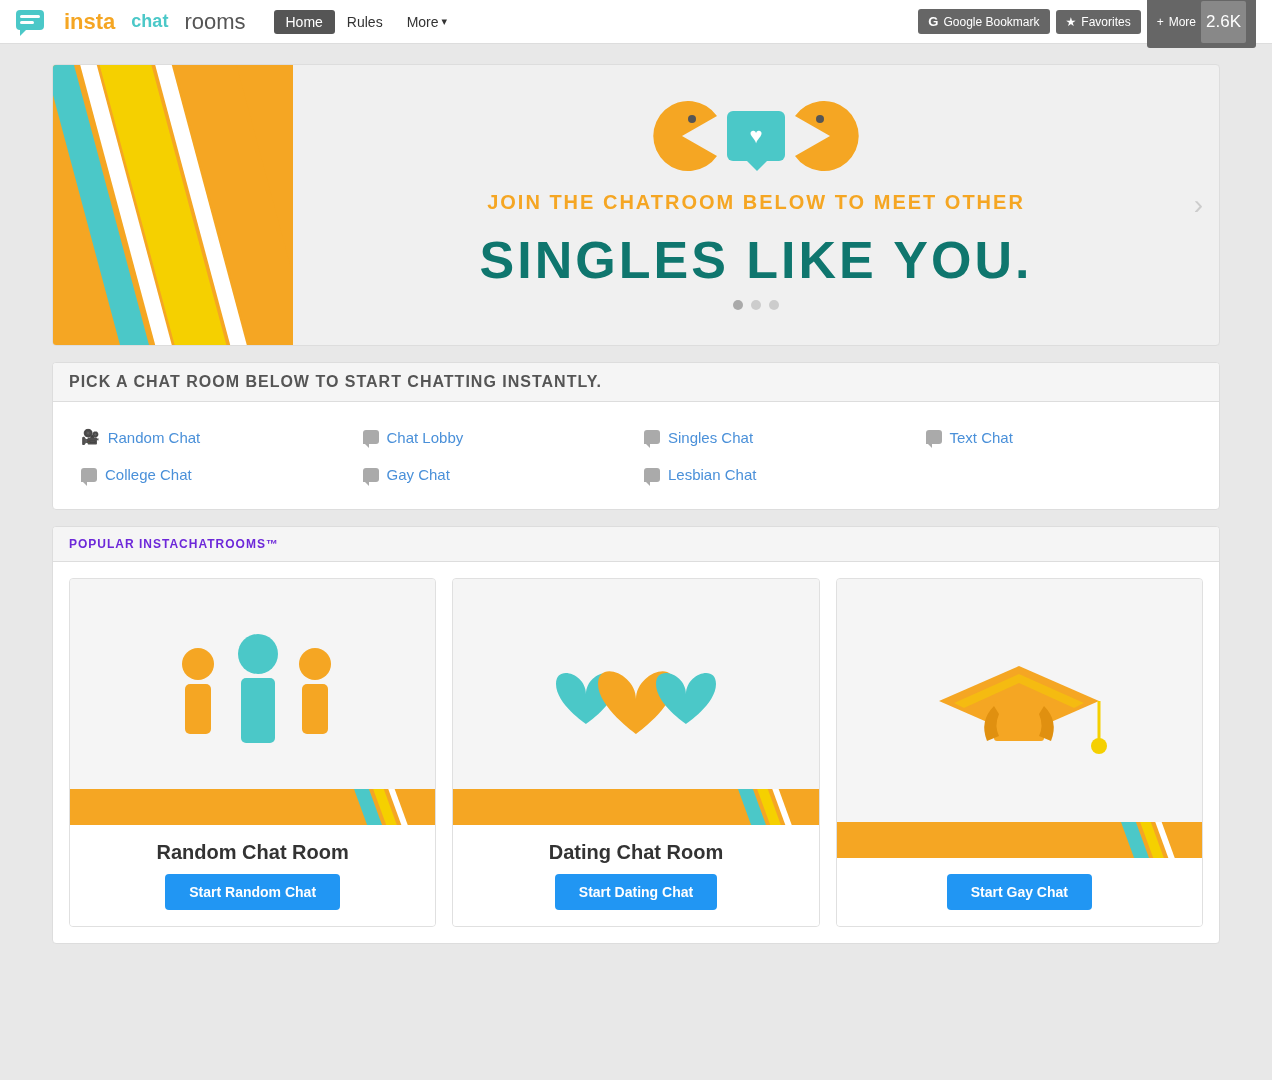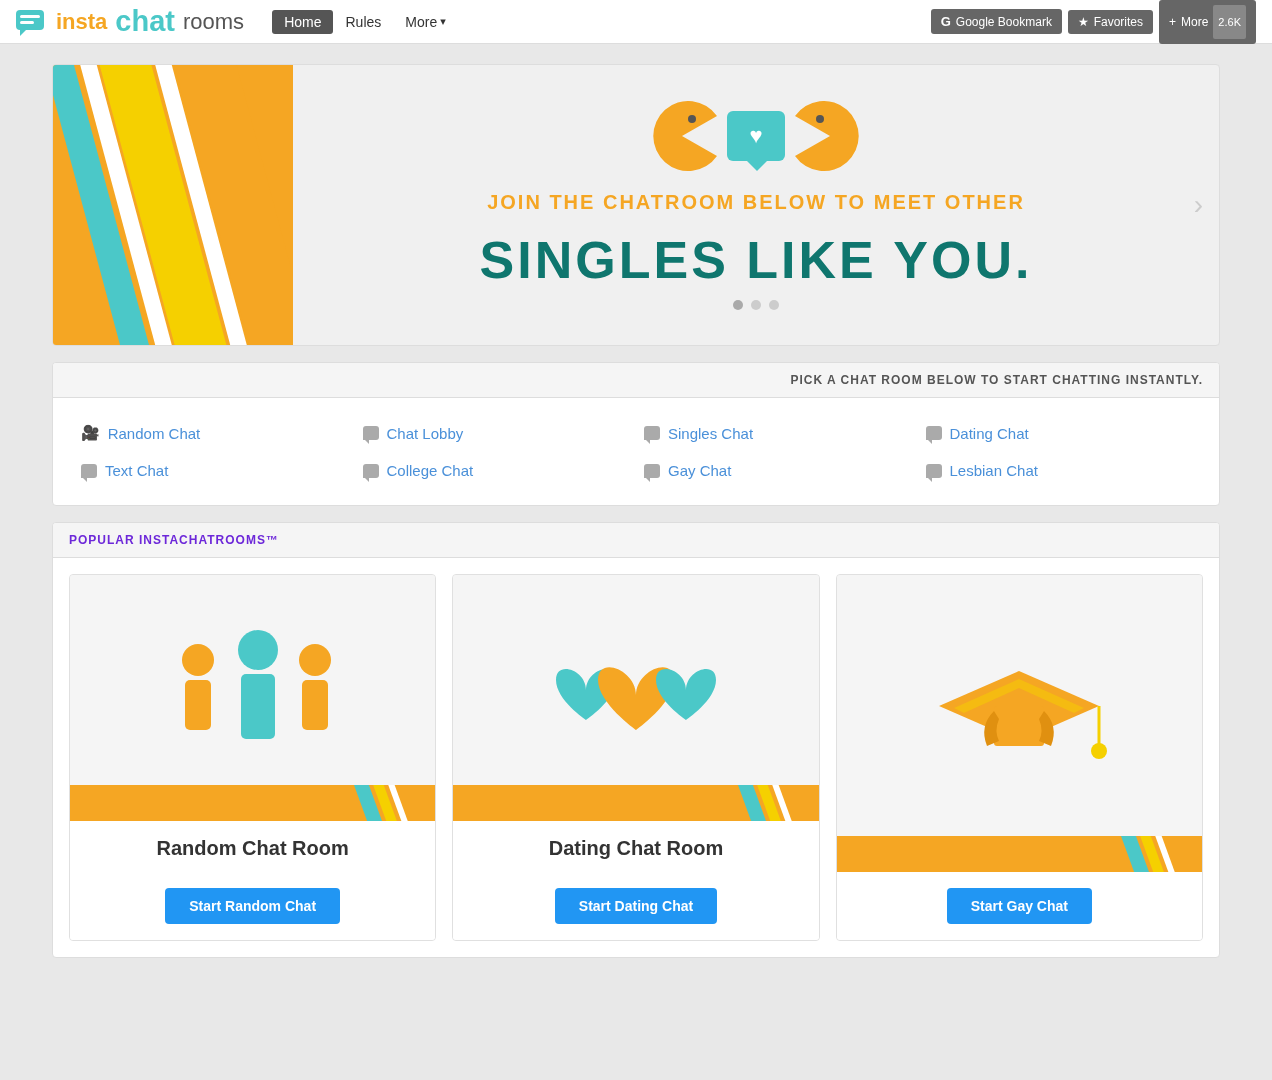--- a/index.html
+++ b/index.html
@@ -9,21 +9,21 @@
     .navbar {
       background: #fff;
       border-bottom: 1px solid #ddd;
       display: flex;
       align-items: center;
       padding: 0 16px;
       height: 44px;
       justify-content: space-between;
     }
     .navbar-left { display: flex; align-items: center; gap: 8px; }
-    .logo { display: flex; align-items: center; gap: 8px; font-size: 22px; font-weight: bold; }
+    .logo { display: flex; align-items: center; gap: 16px; font-size: 22px; font-weight: bold; }
     .logo-icon { width: 32px; height: 28px; }
     .nav-links { display: flex; align-items: center; gap: 0; margin-left: 20px; }
     .nav-link {
       padding: 4px 12px;
       font-size: 14px;
       color: #333;
       text-decoration: none;
       cursor: pointer;
       border-radius: 3px;
     }
@@ -33,21 +33,21 @@
     .btn-toolbar {
       display: flex; align-items: center; gap: 5px;
       padding: 5px 10px;
       background: #666;
       color: #fff;
       border: none;
       border-radius: 3px;
       font-size: 12px;
       cursor: pointer;
     }
-    .btn-more-count { background: #888; padding: 11px 5px; border-radius: 2px; font-size: 11px; }
+    .btn-more-count { background: #888; padding: 11px 5px; border-radius: 2px; font-size: 17px; }
 
     
     .main { max-width: 1200px; margin: 20px auto; padding: 0 16px; }
 
     
     .banner {
       background: #f0f0f0;
       border: 1px solid #ddd;
       border-radius: 4px;
       overflow: hidden;
@@ -139,26 +139,25 @@
       background: #fff;
       border: 1px solid #ddd;
       border-radius: 4px;
       margin-bottom: 16px;
       overflow: hidden;
     }
     .section-header {
       background: #f5f5f5;
       border-bottom: 1px solid #ddd;
       padding: 10px 16px;
-      font-size: 12px;
+      font-size: 16px;
       color: #555;
       font-weight: bold;
       letter-spacing: 1px;
       text-transform: uppercase;
-      text-align: right;
     }
     .chat-grid {
       display: grid;
       grid-template-columns: repeat(4, 1fr);
       gap: 0;
       padding: 16px 20px;
     }
     .chat-item {
       display: flex;
       align-items: center;
@@ -221,21 +220,21 @@
 
     .room-card-bottom {
       background: #fff;
       padding: 16px;
       text-align: center;
     }
     .room-card-title {
       font-size: 20px;
       color: #333;
       font-weight: bold;
-      margin-bottom: 28px;
+      margin-bottom: 10px;
     }
     .room-card-btn {
       background: #2196f3;
       color: #fff;
       border: none;
       border-radius: 4px;
       padding: 10px 24px;
       font-size: 14px;
       cursor: pointer;
       font-weight: bold;
@@ -256,21 +255,21 @@
   <div class="navbar-left">
     <div class="logo">
 
       <svg class="logo-icon" viewBox="0 0 32 28" fill="none" xmlns="http://www.w3.org/2000/svg">
         <rect x="0" y="2" width="28" height="20" rx="4" fill="#4bc8c8"></rect>
         <polygon points="4,22 4,28 10,22" fill="#4bc8c8"></polygon>
         <rect x="4" y="7" width="20" height="3" rx="1.5" fill="white"></rect>
         <rect x="4" y="13" width="14" height="3" rx="1.5" fill="white"></rect>
       </svg>
       <span style="color:#f5a623;font-size:22px;font-weight:bold;">insta</span>
-        <span style="color:#4bc8c8;font-size:29px;font-weight:bold;">chat</span>
+        <span style="color:#4bc8c8;font-size:18px;font-weight:bold;">chat</span>
         <span style="color:#555;font-size:22px;font-weight:normal;">rooms</span>
     </div>
     <div class="nav-links">
       <a class="nav-link active">Home</a>
       <a class="nav-link">Rules</a>
       <a class="nav-link nav-link-more chevron-down">More</a>
     </div>
   </div>
   <div class="navbar-right">
     <button class="btn-toolbar">
@@ -343,24 +342,20 @@
       <div class="chat-item">
         <span class="chat-icon-bubble"></span>
         <a class="chat-item-label">Chat Lobby</a>
       </div>
 
       <div class="chat-item">
         <span class="chat-icon-bubble"></span>
         <a class="chat-item-label">Singles Chat</a>
       </div>
 
-      <div class="chat-item">
-        <span class="chat-icon-bubble"></span>
-        <a class="chat-item-label">Dating Chat</a>
-      </div>
 
       <div class="chat-item">
         <span class="chat-icon-bubble"></span>
         <a class="chat-item-label">Text Chat</a>
       </div>
 
       <div class="chat-item">
         <span class="chat-icon-bubble"></span>
         <a class="chat-item-label">College Chat</a>
       </div>

